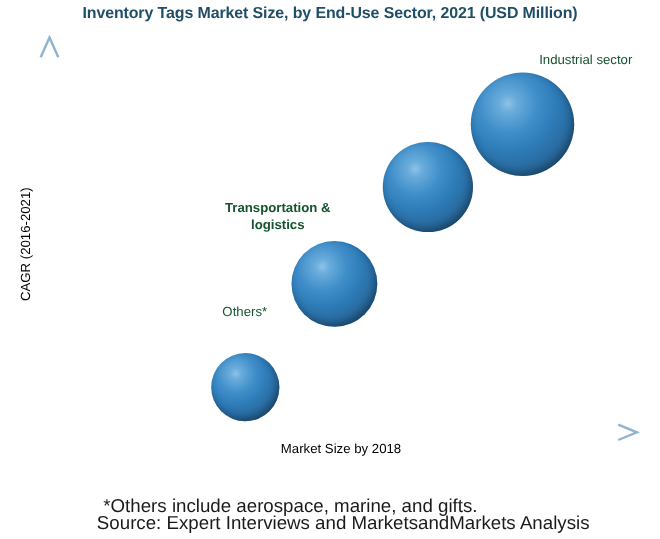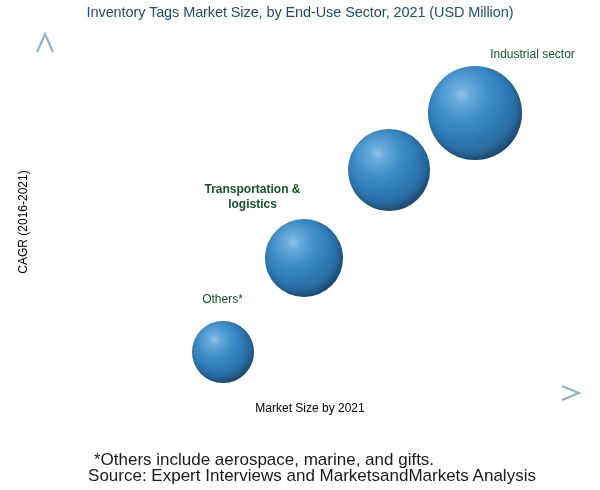--- a/index.html
+++ b/index.html
@@ -17,21 +17,21 @@
     background: #ffffff;
     overflow: hidden;
   }
   #chart-title {
     position: absolute;
     left: 0;
     top: 4px;
     width: 600px;
     text-align: center;
     font-size: 14.5px;
-    font-weight: normal;
+    font-weight: bold;
     color: #1F4E66;
     letter-spacing: -0.1px;
     white-space: nowrap;
   }
   .axis-svg {
     position: absolute;
     left: 0;
     top: 0;
     width: 600px;
     height: 490px;
@@ -120,24 +120,24 @@
       <polyline points="37,52 45,34 53,52" fill="none" stroke="#8FB4D0" stroke-width="2.2" stroke-linejoin="miter"></polyline>
     </g>
     <g>
       <line x1="45" y1="393" x2="572" y2="393" stroke="url(#xaxisGrad)" stroke-width="2.2"></line>
       <polyline points="562,386 579,393 562,400" fill="none" stroke="#8FB4D0" stroke-width="2.2" stroke-linejoin="miter"></polyline>
     </g>
   </svg>
 
   <div id="ylabel">CAGR (2016-2021)</div>
 
-  <div id="xlabel">Market Size by 2021</div>
+  <div id="xlabel">Market Size by 2018</div>
 
   <div class="bubble" style="left: 192px; top: 321px; width: 62px; height: 62px;"></div>
-  <div class="bubble-label" style="left: 170px; top: 292px; width: 105px;">Others*</div>
+  <div class="bubble-label" style="left: 170px; top: 276px; width: 105px;">Others*</div>
 
   <div class="bubble" style="left: 265px; top: 219px; width: 78px; height: 78px;"></div>
   <div class="bubble-label" style="left: 185px; top: 182px; width: 135px; font-weight: bold;">Transportation &amp;
 logistics</div>
 
   <div class="bubble" style="left: 348px; top: 129px; width: 82px; height: 82px;"></div>
 
   <div class="bubble" style="left: 428px; top: 66px; width: 94px; height: 94px;"></div>
   <div class="bubble-label" style="left: 470px; top: 47px; width: 125px;">Industrial sector</div>
 

